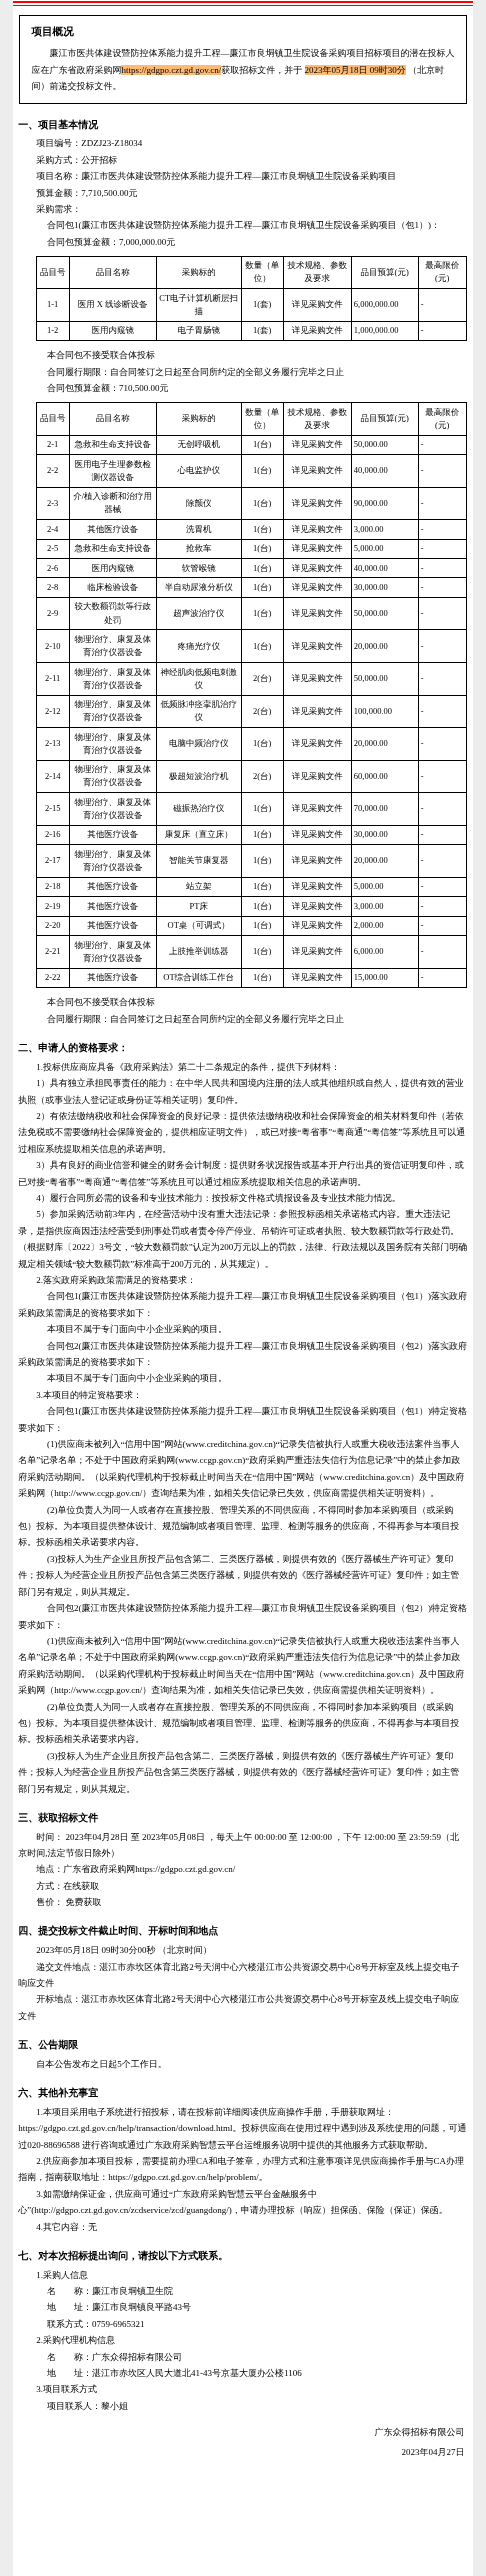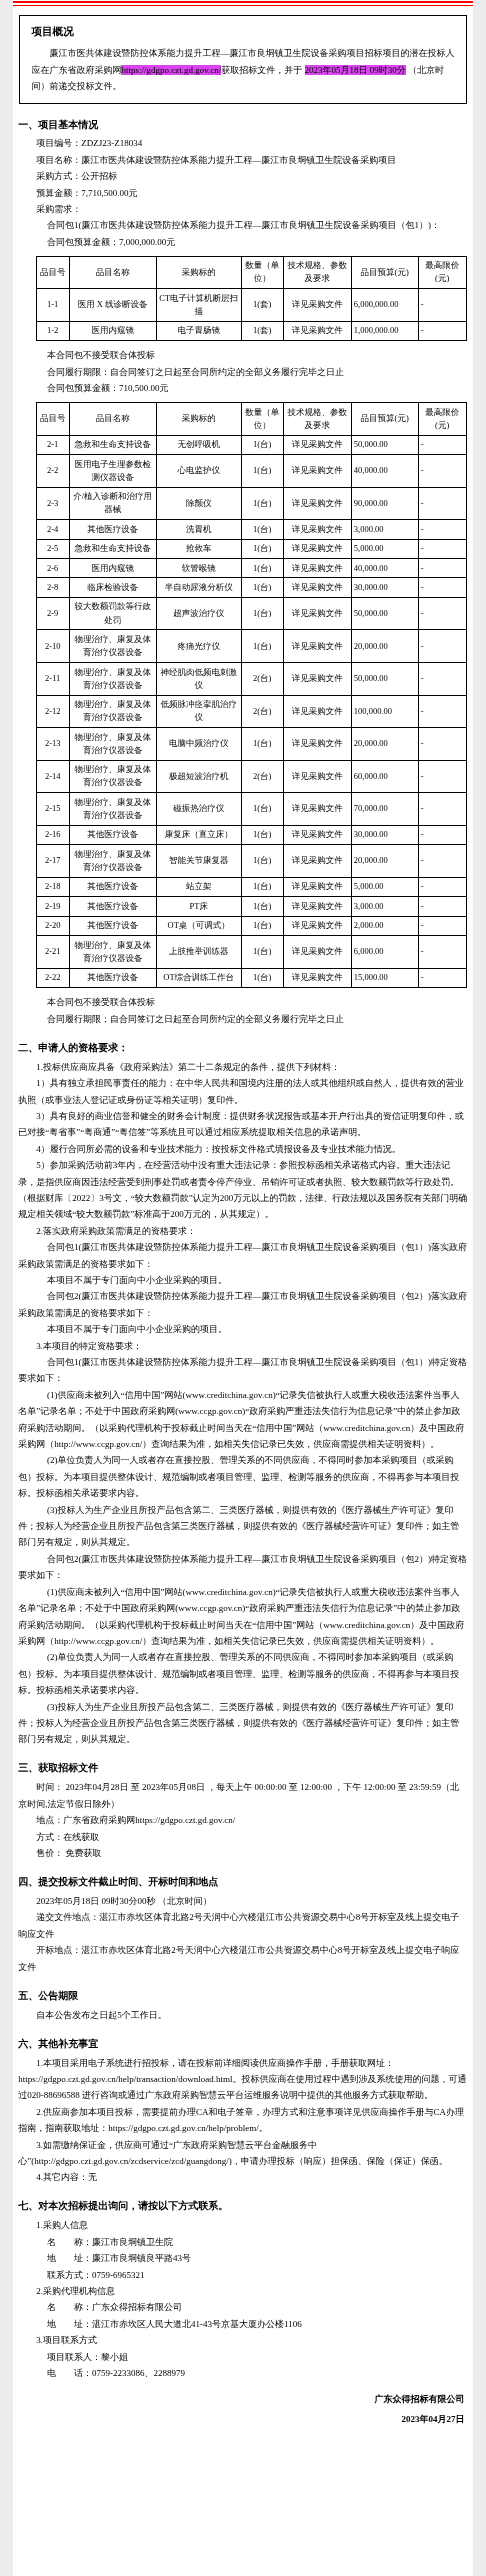--- a/index.html
+++ b/index.html
@@ -20,21 +20,21 @@
   .rule-thick{height:2.1px;background:#ff0000;}
   .rule-thin{height:1.1px;background:#ff0000;margin-top:1.6px;}
   .doc{padding:0 5.3px;}
   .ov-box{
     border:1.1px solid #000;
     margin:9.5px 0.5px 0;
     padding:5.3px 11.6px 8.5px;
   }
   .ov-title{font-size:10.6px;font-weight:bold;margin:3.2px 0 6.3px;}
   .ov-text{font-size:9px;line-height:16.4px;text-indent:2em;margin:0;}
-  .hl{background:#d946ef;margin-top:36px;}
+  .hl{background:#fdba74;margin-top:36px;}
   h2.sec{font-size:10px;font-weight:bold;margin:13.7px 0 4.2px;line-height:13.7px;}
   p.para{font-size:9px;line-height:16.4px;margin:0;text-indent:2em;}
   p.para.i3{text-indent:3.2em;}
   table.items{
     border-collapse:collapse;
     table-layout:fixed;
     width:430px;
     margin:5.3px 0 6.3px 17.4px;
   }
   table.items th,table.items td{
@@ -47,21 +47,20 @@
     vertical-align:middle;
     word-break:break-all;
   }
   table.items td.num{text-align:left;padding-right:4.8px;}
   .footer{
     text-align:right;
     font-size:9px;
     line-height:20px;
     padding-right:3.2px;
     margin-top:7.4px;
-    font-weight:bold;
   }
 </style>
 </head>
 <body>
 
 <div class="content">
   <div class="rule-thick"></div>
   <div class="rule-thin"></div>
 
   <div class="doc">
@@ -69,22 +68,22 @@
     <div class="ov-box">
       <div class="ov-title">项目概况</div>
       <p class="ov-text"><span>廉江市医共体建设暨防控体系能力提升工程—廉江市良垌镇卫生院设备采购项目招标项目的潜在投标人应在广东省政府采购网</span><span class="hl">https://gdgpo.czt.gd.gov.cn/</span><span>获取招标文件，并于 </span><span class="hl">2023年05月18日  09时30分</span><span> （北京时间）前递交投标文件。</span></p>
     </div>
 
     <h2 class="sec">一、项目基本情况</h2>
 
     <div>
 
     <p class="para">项目编号：ZDZJ23-Z18034</p>
+        <p class="para">采购方式：公开招标</p>
         <p class="para">项目名称：廉江市医共体建设暨防控体系能力提升工程—廉江市良垌镇卫生院设备采购项目</p>
-        <p class="para">采购方式：公开招标</p>
         <p class="para">预算金额：7,710,500.00元</p>
         <p class="para">采购需求：</p>
         <p class="para i3">合同包1(廉江市医共体建设暨防控体系能力提升工程—廉江市良垌镇卫生院设备采购项目（包1）)：</p>
         <p class="para i3">合同包预算金额：7,000,000.00元</p>
       </div>
 
     <table class="items">
       <colgroup>
         <col style="width:33px">
           <col style="width:87px">
@@ -378,20 +377,21 @@
 
     <p class="para i3">本合同包不接受联合体投标</p>
         <p class="para i3">合同履行期限：自合同签订之日起至合同所约定的全部义务履行完毕之日止</p>
       </div>
 
     <h2 class="sec">二、申请人的资格要求：</h2>
     <div>
 
     <p class="para">1.投标供应商应具备《政府采购法》第二十二条规定的条件，提供下列材料：</p>
         <p class="para">1）具有独立承担民事责任的能力：在中华人民共和国境内注册的法人或其他组织或自然人，提供有效的营业执照（或事业法人登记证或身份证等相关证明）复印件。</p>
+        <p class="para">2）有依法缴纳税收和社会保障资金的良好记录：提供依法缴纳税收和社会保障资金的相关材料复印件（若依法免税或不需要缴纳社会保障资金的，提供相应证明文件），或已对接“粤省事”“粤商通”“粤信签”等系统且可以通过相应系统提取相关信息的承诺声明。</p>
         <p class="para">3）具有良好的商业信誉和健全的财务会计制度：提供财务状况报告或基本开户行出具的资信证明复印件，或已对接“粤省事”“粤商通”“粤信签”等系统且可以通过相应系统提取相关信息的承诺声明。</p>
         <p class="para">4）履行合同所必需的设备和专业技术能力：按投标文件格式填报设备及专业技术能力情况。</p>
         <p class="para">5）参加采购活动前3年内，在经营活动中没有重大违法记录：参照投标函相关承诺格式内容。重大违法记录，是指供应商因违法经营受到刑事处罚或者责令停产停业、吊销许可证或者执照、较大数额罚款等行政处罚。（根据财库〔2022〕3号文，“较大数额罚款”认定为200万元以上的罚款，法律、行政法规以及国务院有关部门明确规定相关领域“较大数额罚款”标准高于200万元的，从其规定）。</p>
         <p class="para">2.落实政府采购政策需满足的资格要求：</p>
         <p class="para i3">合同包1(廉江市医共体建设暨防控体系能力提升工程—廉江市良垌镇卫生院设备采购项目（包1）)落实政府采购政策需满足的资格要求如下：</p>
         <p class="para i3">本项目不属于专门面向中小企业采购的项目。</p>
         <p class="para i3">合同包2(廉江市医共体建设暨防控体系能力提升工程—廉江市良垌镇卫生院设备采购项目（包2）)落实政府采购政策需满足的资格要求如下：</p>
         <p class="para i3">本项目不属于专门面向中小企业采购的项目。</p>
         <p class="para">3.本项目的特定资格要求：</p>
         <p class="para i3">合同包1(廉江市医共体建设暨防控体系能力提升工程—廉江市良垌镇卫生院设备采购项目（包1）)特定资格要求如下：</p>
@@ -441,21 +441,20 @@
 
     <p class="para">1.采购人信息</p>
         <p class="para i3">名　　称：廉江市良垌镇卫生院</p>
         <p class="para i3">地　　址：廉江市良垌镇良平路43号</p>
         <p class="para i3">联系方式：0759-6965321</p>
         <p class="para">2.采购代理机构信息</p>
         <p class="para i3">名　　称：广东众得招标有限公司</p>
         <p class="para i3">地　　址：湛江市赤坎区人民大道北41-43号京基大厦办公楼1106</p>
         <p class="para">3.项目联系方式</p>
         <p class="para i3">项目联系人：黎小姐</p>
-        <p class="para i3">电　　话：0759-2233086、2288979</p>
       </div>
 
     <div class="footer">
       <div>广东众得招标有限公司</div>
       <div>2023年04月27日</div>
     </div>
 
   </div>
 </div>
 

